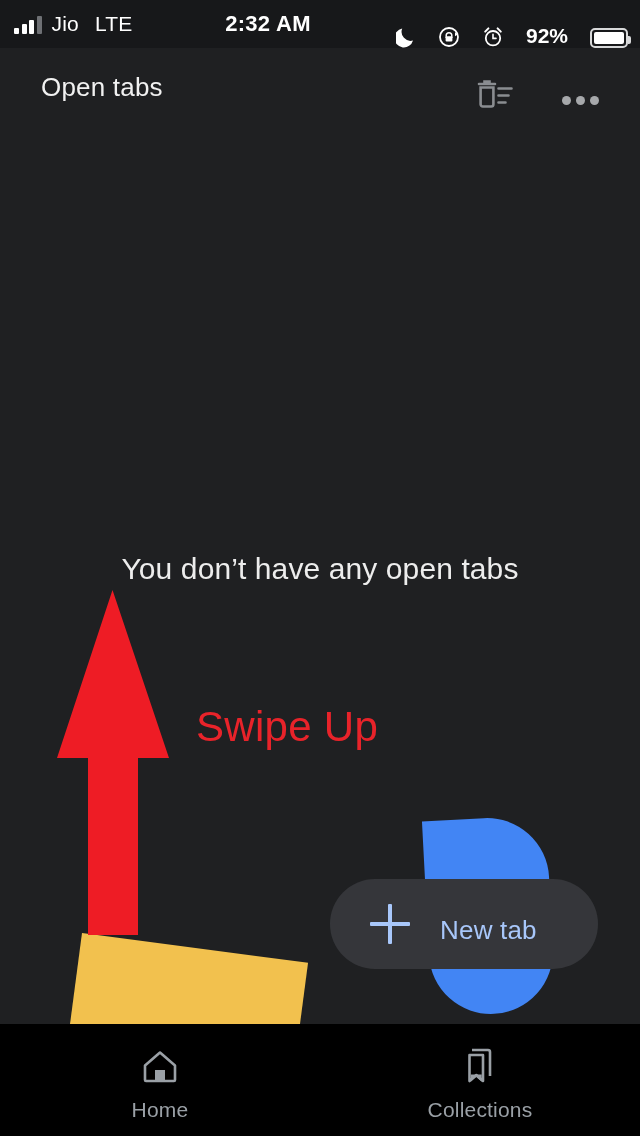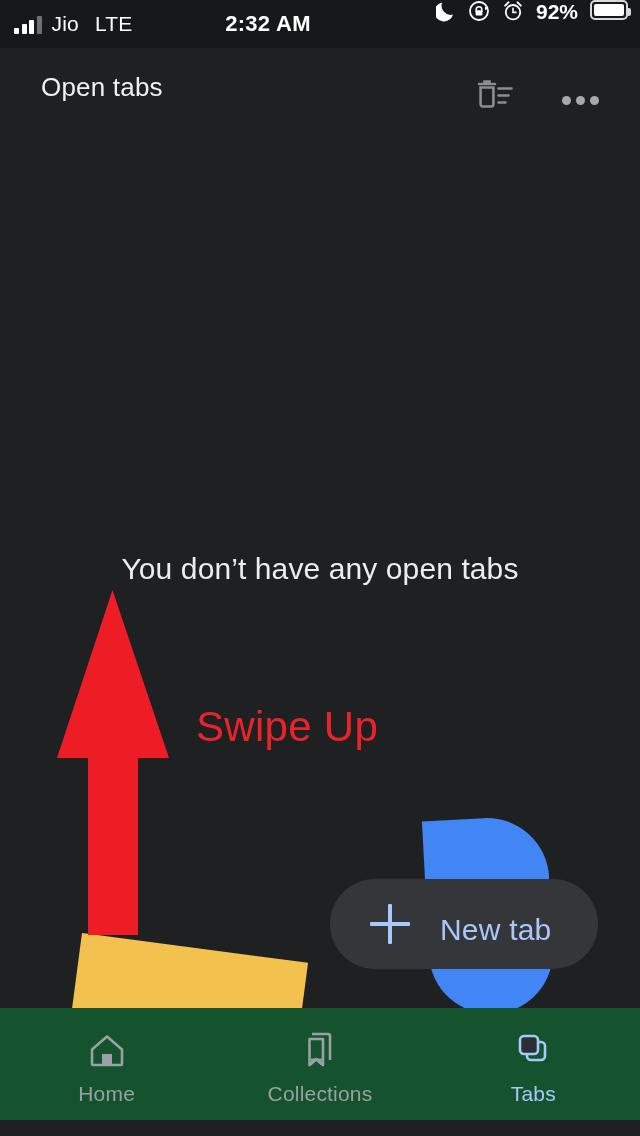--- a/index.html
+++ b/index.html
@@ -37,21 +37,21 @@
   #sb-carrier { margin-left:0px;text-align:right; }
   #sb-network { margin-left:6px; }
 
   .sb-center {
     position:absolute; left:0; top:0; width:536px; height:48px;
     display:flex; align-items:center; justify-content:center;
     font-size:22px; font-weight:bold; letter-spacing:0.3px;
   }
   .sb-right {
     position:absolute; right:12px; top:0; height:48px;
-    display:flex; align-items:flex-start; gap:12px;
+    display:flex; align-items:flex-end; gap:22px;
   }
   .sb-right svg { display:block; }
   #sb-battery-pct { font-size:21px; font-weight:bold; }
   .battery {
     position:relative; width:38px; height:20px;
     border:2px solid #d8d9da; border-radius:5px;
     display:flex; align-items:center;
   }
   .battery::after {
     content:""; position:absolute; right:-5px; top:6px;
@@ -133,28 +133,28 @@
     position:relative; flex:none;
   }
   #new-tab-plus-icon::before,
   #new-tab-plus-icon::after {
     content:""; position:absolute; background:#a8c7fa; border-radius:1px;
   }
   #new-tab-plus-icon::before { left:0; top:18px; width:40px; height:4px; }
   #new-tab-plus-icon::after  { top:0; left:18px; width:4px; height:40px; }
   #new-tab-label {
     margin-left:30px;
-    font-size:30px; color:#a8c7fa; letter-spacing:0.2px;margin-top:12px;
+    font-size:26px; color:#a8c7fa; letter-spacing:0.2px;margin-top:12px;
   }
 
   
   #bottom-nav {
-    position:absolute; left:0; bottom:16px;
+    position:absolute; left:0; bottom:0;
     width:640px; height:112px;
-    background:#14532d;
+    background:#000000;
     display:flex;
   }
   .nav-item {
     flex:1;
     display:flex; flex-direction:column;
     align-items:center; justify-content:center;
     gap:10px;
     padding-top:6px;
   }
   .nav-label { font-size:21px; letter-spacing:0.2px; }
@@ -262,24 +262,15 @@
       <span>
         <svg width="44" height="44" viewBox="0 0 44 44">
           <path d="M14 6h16a2 2 0 0 1 2 2v24" fill="none" stroke="#9aa0a6" stroke-width="2.6" stroke-linejoin="round"></path>
           <path d="M11.5 11h13.5v26l-6.7-6-6.8 6z" fill="none" stroke="#9aa0a6" stroke-width="2.6" stroke-linejoin="round"></path>
           <path d="M12.7 30.6h11v7.2l-5.5-4.8-5.5 4.8z" fill="#9aa0a6"></path>
         </svg>
       </span>
       <span class="nav-label">Collections</span>
     </div>
 
-    <div class="nav-item active">
-      <span>
-        <svg width="44" height="44" viewBox="0 0 44 44">
-          <rect x="16" y="14" width="18" height="18" rx="4" fill="none" stroke="#a8c7fa" stroke-width="2.6"></rect>
-          <rect x="9" y="8" width="18" height="18" rx="4" fill="#2d2e31" stroke="#a8c7fa" stroke-width="2.6"></rect>
-        </svg>
-      </span>
-      <span class="nav-label">Tabs</span>
-    </div>
 
   </div>
 </div>
 
 </body></html>

